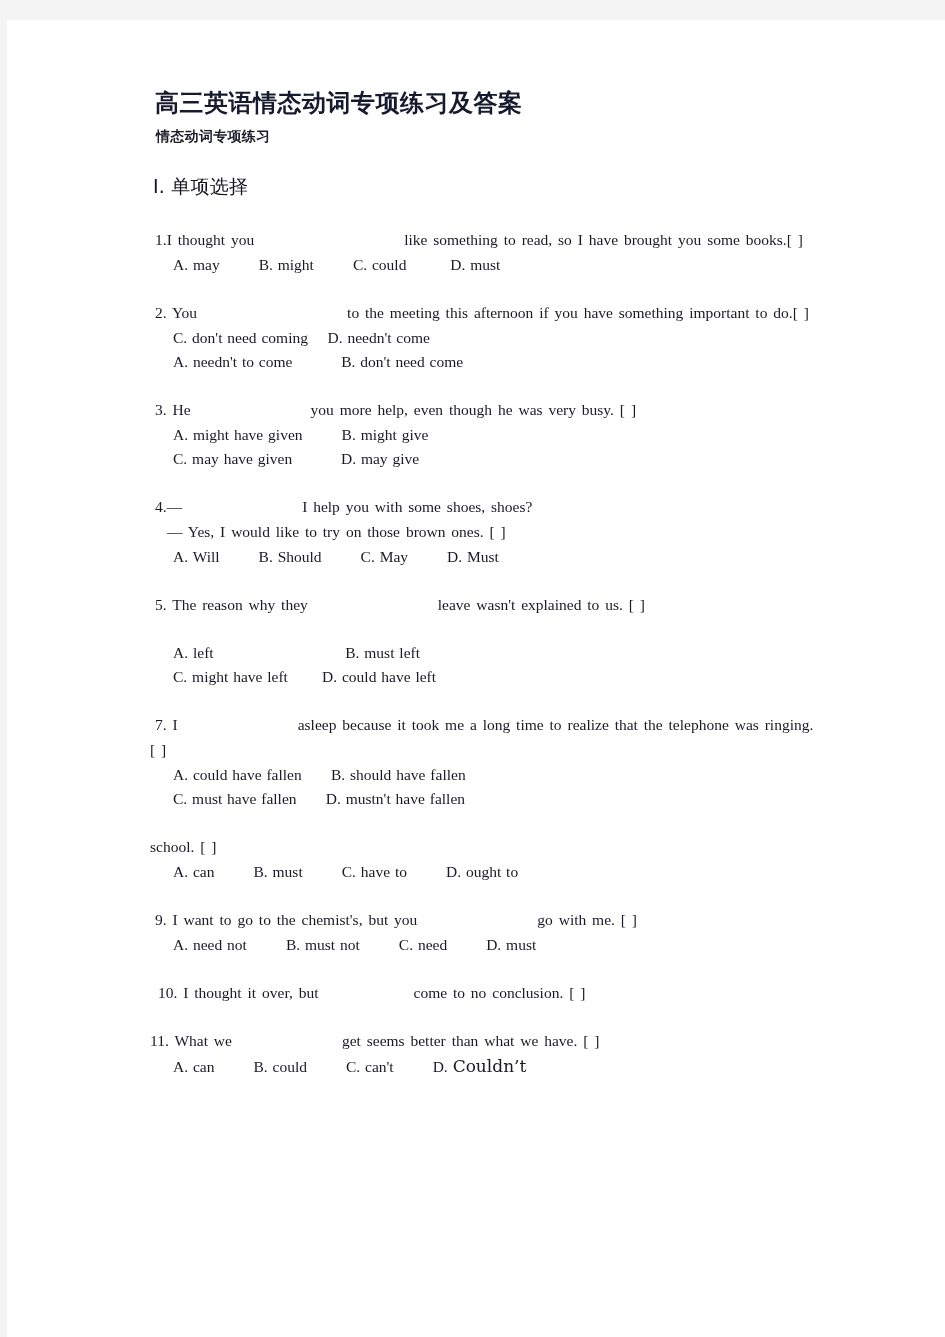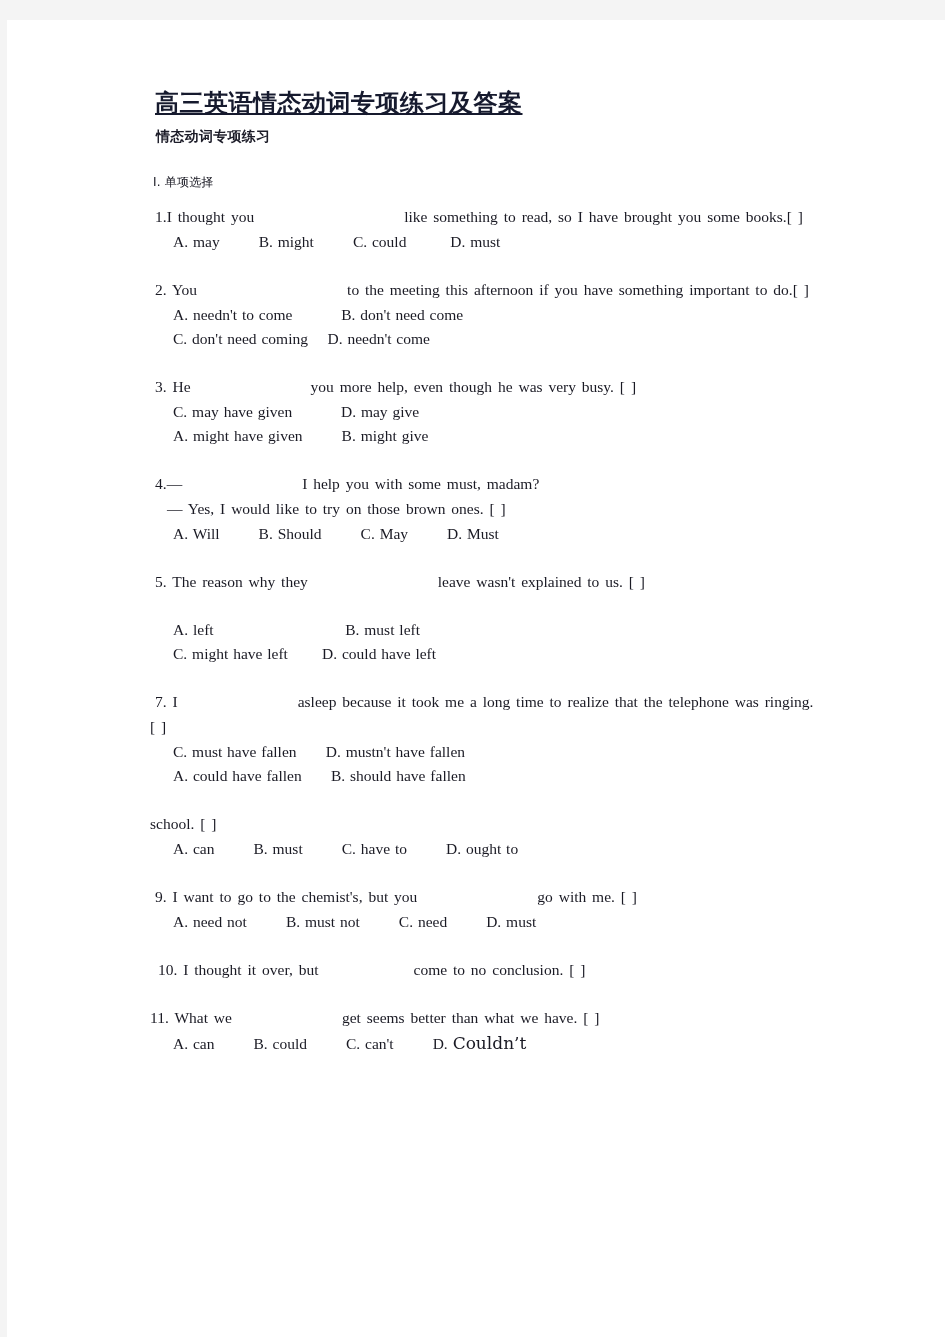--- a/index.html
+++ b/index.html
@@ -31,35 +31,34 @@
   }
   .doc-title {
     font-family: "DejaVu Serif", "Liberation Serif", serif;
     font-size: 24px;
     font-weight: bold;
     color: #161a2e;
     letter-spacing: 0.5px;
     line-height: 1.25;
     margin: 0 0 10px 5px;
     white-space: nowrap;
-    text-decoration: underline;
   }
   .doc-subtitle {
     font-family: "DejaVu Sans", "Liberation Sans", sans-serif;
     font-size: 14px;
     font-weight: bold;
     color: #1d1d29;
     margin: 0 0 28px 6px;
     letter-spacing: 0.3px;
   }
   .section-heading {
     font-family: "DejaVu Sans", "Liberation Sans", sans-serif;
-    font-size: 12px;
+    font-size: 19px;
     color: #15151f;
-    margin: 0 0 14px 3px;
+    margin: 0 0 28px 3px;
     letter-spacing: 0.2px;
   }
   .question-block {
     margin-bottom: 24px;
   }
   .q-stem {
     font-family: "Liberation Serif", "DejaVu Serif", serif;
     font-size: 15.5px;
     color: #1a1a24;
     line-height: 24px;
@@ -103,35 +102,35 @@
     <div class="question-block">
       <p class="q-stem"><span>1.I thought you</span><span class="blank-gap" style="width:150px"></span><span>like something to read, so I have brought you some books.[    ]</span></p>
       <div class="q-options">
         <div class="opt-row">A. may        B. might        C. could         D. must</div>
       </div>
     </div>
 
     <div class="question-block">
       <p class="q-stem"><span>2. You</span><span class="blank-gap" style="width:150px"></span><span>to the meeting this afternoon if you have something important to do.[    ]</span></p>
       <div class="q-options">
+        <div class="opt-row">C. don't need coming    D. needn't come</div>
         <div class="opt-row">A. needn't to come          B. don't need come</div>
-        <div class="opt-row">C. don't need coming    D. needn't come</div>
       </div>
     </div>
 
     <div class="question-block">
       <p class="q-stem"><span>3. He</span><span class="blank-gap" style="width:120px"></span><span>you more help, even though he was very busy. [    ]</span></p>
       <div class="q-options">
+        <div class="opt-row">A. might have given        B. might give</div>
         <div class="opt-row">C. may have given          D. may give</div>
-        <div class="opt-row">A. might have given        B. might give</div>
       </div>
     </div>
 
     <div class="question-block">
-      <p class="q-stem"><span>4.—</span><span class="blank-gap" style="width:120px"></span><span>I help you with some must, madam?</span></p>
+      <p class="q-stem"><span>4.—</span><span class="blank-gap" style="width:120px"></span><span>I help you with some shoes, shoes?</span></p>
       <p class="q-stem" style="margin-left:17px">— Yes, I would like to try on those brown ones. [    ]</p>
       <div class="q-options">
         <div class="opt-row">A. Will        B. Should        C. May        D. Must</div>
       </div>
     </div>
 
     <div class="question-block">
       <p class="q-stem"><span>5. The reason why they</span><span class="blank-gap" style="width:130px"></span><span>leave wasn't explained to us. [    ]</span></p>
     </div>
 
@@ -139,22 +138,22 @@
       <div class="q-options">
         <div class="opt-row">A. left                           B. must left</div>
         <div class="opt-row">C. might have left       D. could have left</div>
       </div>
     </div>
 
     <div class="question-block">
       <p class="q-stem justified"><span>7. I</span><span class="blank-gap" style="width:120px"></span><span>asleep because it took me a long time to realize that the telephone was ringing.</span></p>
       <p class="q-stem" style="margin-left:0">[   ]</p>
       <div class="q-options">
+        <div class="opt-row">A. could have fallen      B. should have fallen</div>
         <div class="opt-row">C. must have fallen      D. mustn't have fallen</div>
-        <div class="opt-row">A. could have fallen      B. should have fallen</div>
       </div>
     </div>
 
     <div class="question-block">
       <p class="q-stem" style="margin-left:0">school. [   ]</p>
       <div class="q-options">
         <div class="opt-row">A. can        B. must        C. have to        D. ought to</div>
       </div>
     </div>
 

